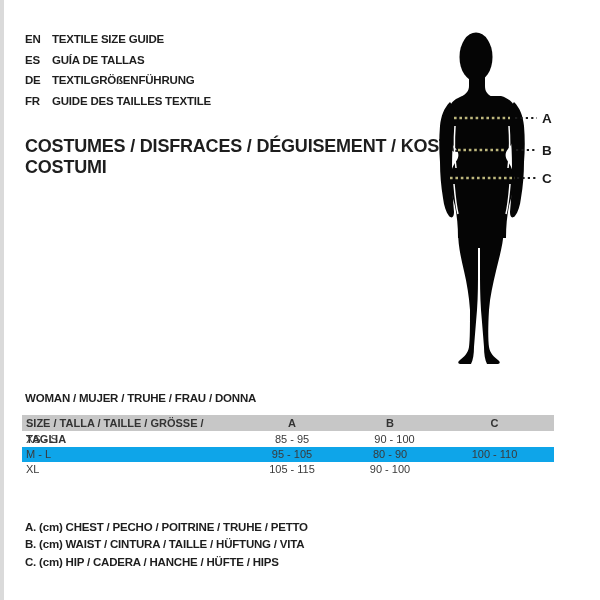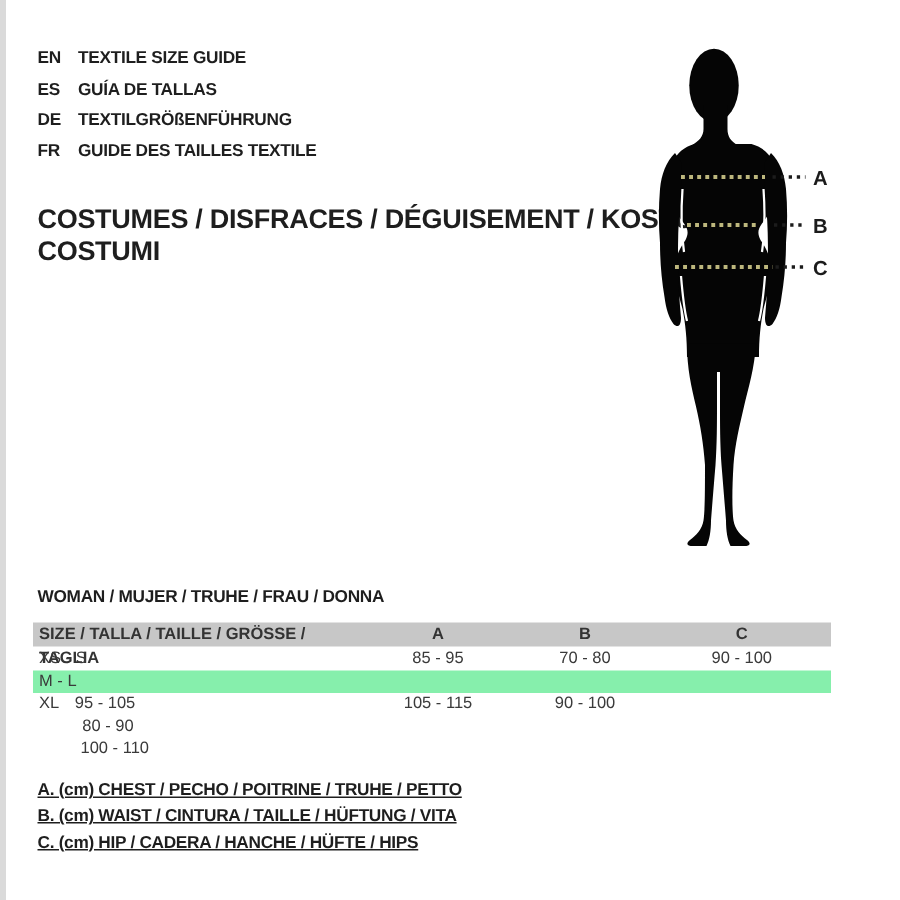--- a/index.html
+++ b/index.html
@@ -18,23 +18,23 @@
   .figure-wrap{position:absolute;left:410px;top:26px;width:160px;height:345px;}
   
   .table-title{position:absolute;left:25px;top:392px;font-size:11.5px;font-weight:700;letter-spacing:-0.2px;}
   .size-table{position:absolute;left:22px;top:415px;width:553px;font-size:11px;color:#3a3a3a;}
   .t-row{display:flex;height:15px;line-height:15px;}
   .t-head{height:16px;line-height:16px;background:#c7c7c7;border-bottom:1.5px solid #fff;font-weight:700;color:#333;}
   .t-row .c0{width:222px;box-sizing:border-box;padding-left:4px;text-align:left;}
   .t-row .c1{width:96px;text-align:center;}
   .t-row .c2{width:100px;text-align:center;}
   .t-row .c3{width:135px;box-sizing:border-box;padding-right:26px;text-align:center;}
-  .t-row.alt{background:#86efac;flex-direction:column;}
+  .t-row.alt{background:#0ea5e9;}
   
-  .legend{position:absolute;left:25px;top:519px;text-decoration:underline;}
+  .legend{position:absolute;left:25px;top:519px;}
   .legend-line{height:17.3px;line-height:17.3px;font-size:11.5px;font-weight:700;letter-spacing:-0.2px;}
 </style>
 </head>
 <body>
 
 <div class="page">
 
   <div class="edge-strip"></div>
 
   <div class="lang-list">
@@ -108,21 +108,20 @@
   <div class="size-table">
     <div class="t-row t-head">
       <div class="c0">SIZE / TALLA / TAILLE / GRÖSSE / TAGLIA</div>
       <div class="c1">A</div>
       <div class="c2">B</div>
       <div class="c3">C</div>
     </div>
     <div class="t-row">
       <div class="c0">XS - S</div>
       <div class="c1">85 - 95</div>
-      <div class="c2">70 - 80</div>
       <div class="c3">90 - 100</div>
     </div>
     <div class="t-row alt">
       <div class="c0">M - L</div>
       <div class="c1">95 - 105</div>
       <div class="c2">80 - 90</div>
       <div class="c3">100 - 110</div>
     </div>
     <div class="t-row">
       <div class="c0">XL</div>

